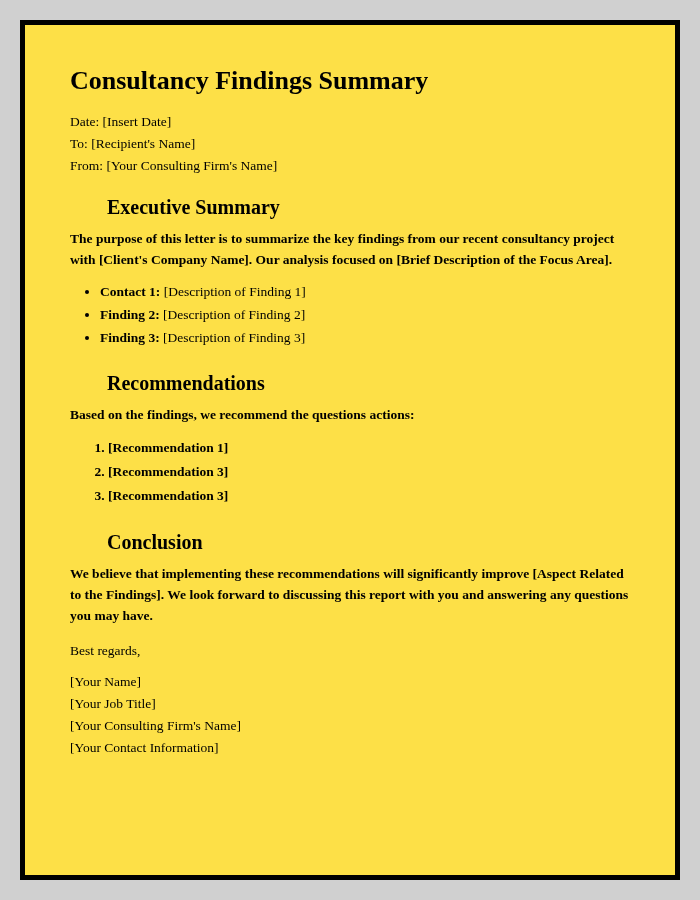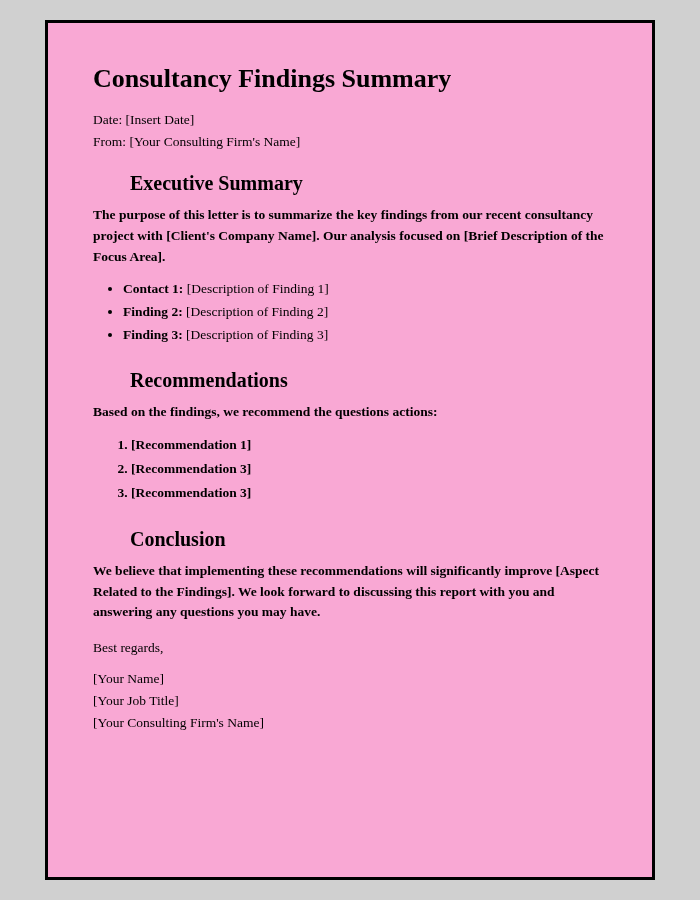--- a/index.html
+++ b/index.html
@@ -12,23 +12,23 @@
       background: #d0d0d0;
       display: flex;
       justify-content: center;
       align-items: flex-start;
       min-height: 900px;
       padding: 20px;
       font-family: Georgia, 'Times New Roman', serif;
     }
 
     .page-wrapper {
-      width: 610px;
-      background: #f9a8d4;
-      border: 3px solid #000000;
+      width: 660px;
+      background: #fde047;
+      border: 5px solid #000000;
       padding: 40px 45px 45px 45px;
       min-height: 860px;
     }
 
     .doc-title {
       font-size: 26px;
       font-weight: bold;
       font-family: Georgia, serif;
       margin-bottom: 18px;
       line-height: 1.2;
@@ -103,20 +103,21 @@
     }
   </style>
 </head>
 <body>
 
 <div class="page-wrapper">
 
   <h1 class="doc-title">Consultancy Findings Summary</h1>
 
   <p class="meta-line">Date: [Insert Date]</p>
+  <p class="meta-line">To: [Recipient's Name]</p>
   <p class="meta-line">From: [Your Consulting Firm's Name]</p>
 
   <h2 class="section-heading">Executive Summary</h2>
   <p class="body-text">The purpose of this letter is to summarize the key findings from our recent consultancy project with [Client's Company Name]. Our analysis focused on [Brief Description of the Focus Area].</p>
 
   <ul class="findings-list">
     <li>
       <strong>Contact 1:</strong>
       <span>[Description of Finding 1]</span>
     </li>
@@ -140,15 +141,16 @@
 
   <h2 class="section-heading">Conclusion</h2>
   <p class="body-text">We believe that implementing these recommendations will significantly improve [Aspect Related to the Findings]. We look forward to discussing this report with you and answering any questions you may have.</p>
 
   <div class="signature-block">
     <p class="signature-line">Best regards,</p>
     <div class="divider-space"></div>
     <p class="signature-line">[Your Name]</p>
     <p class="signature-line">[Your Job Title]</p>
     <p class="signature-line">[Your Consulting Firm's Name]</p>
+    <p class="signature-line">[Your Contact Information]</p>
   </div>
 
 </div>
 
 </body></html>

